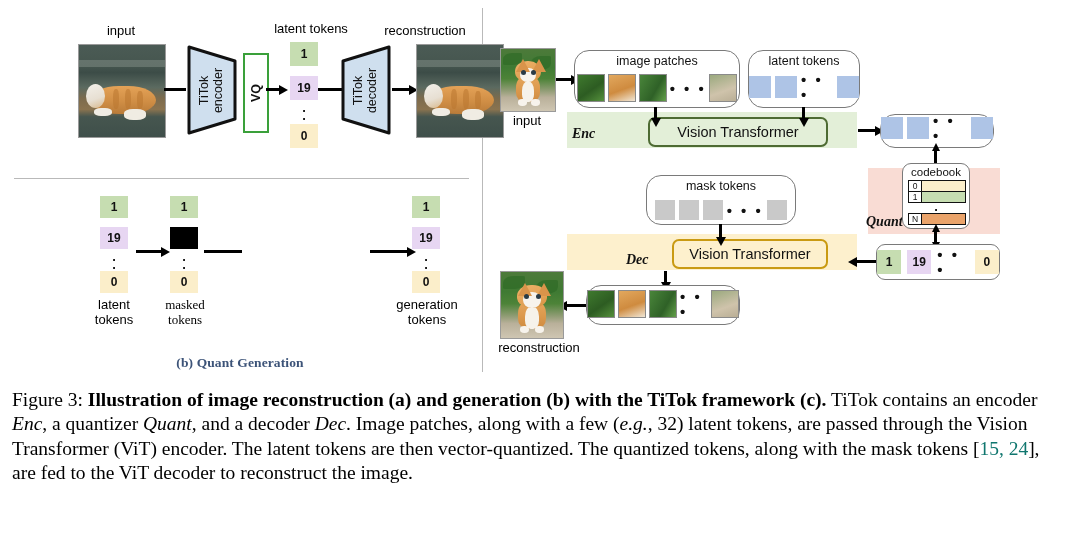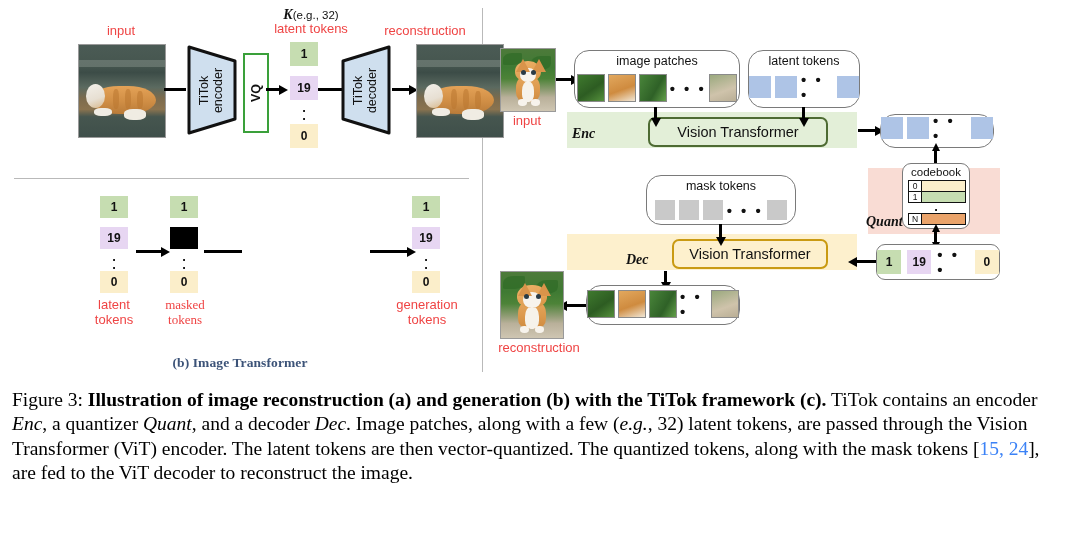--- a/index.html
+++ b/index.html
@@ -7,21 +7,21 @@
     width:1080px;height:537px;background:#ffffff;
     font-family:"Liberation Sans",sans-serif;
     color:#111;overflow:hidden;position:relative;
   }
   .fig{position:absolute;left:0;top:0;width:1080px;height:380px;}
   .vline{position:absolute;left:482px;top:8px;width:1px;height:364px;background:#b9b9b9;}
   .hline{position:absolute;left:14px;top:178px;width:455px;height:1px;background:#b9b9b9;}
 
   
   .abs{position:absolute;}
-  .lbl{font-size:13px;color:#ef4444;line-height:1.12;text-align:center;}
+  .lbl{font-size:13px;color:#000000;line-height:1.12;text-align:center;}
   .cap{font-weight:bold;font-size:13.5px;text-align:center;letter-spacing:.1px;
        font-family:"Liberation Serif",serif;}
   .arrow-h{position:absolute;height:3px;background:#000;}
   .arrow-h:after{content:"";position:absolute;right:-8px;top:-3.5px;
        border-left:9px solid #000;border-top:5px solid transparent;border-bottom:5px solid transparent;}
   .arrow-h.noHead:after{display:none;}
   .arrow-hl{position:absolute;height:3px;background:#000;}
   .arrow-hl:after{content:"";position:absolute;left:-8px;top:-3.5px;
        border-right:9px solid #000;border-top:5px solid transparent;border-bottom:5px solid transparent;}
   .arrow-v{position:absolute;width:3px;background:#000;}
@@ -122,21 +122,21 @@
     display:flex;align-items:center;justify-content:center;gap:6px;}
   .qchip{width:28px;height:24px;display:flex;align-items:center;justify-content:center;
     font-size:12px;font-weight:600;color:#111;}
 
   
   .caption{position:absolute;left:12px;top:388px;width:1056px;
     font-family:"Liberation Serif",serif;font-size:19.5px;line-height:1.255;color:#000;
     text-align:left;}
   .caption b{font-weight:bold;}
   .caption i{font-style:italic;}
-  .cref{color:#3b82f6;}
+  .cref{color:#0f766e;}
 </style>
 </head>
 <body>
 
 <div class="fig">
 
   <div class="vline"></div>
   <div class="hline"></div>
 
   <div class="abs lbl" style="left:76px;top:24px;width:90px;">input</div>
@@ -163,23 +163,20 @@
         <span><span>TiTok</span><br><span>encoder</span></span>
       </div>
   </div>
 
   <div class="vqbox" style="left:243px;top:53px;width:22px;height:76px;">
     <span>VQ</span>
   </div>
 
   <div class="arrow-h" style="left:266px;top:88px;width:14px;"></div>
 
-  <div class="abs" style="left:246px;top:5px;width:130px;text-align:center;">
-    <span style="font-family:'Liberation Serif',serif;font-weight:bold;font-style:italic;font-size:14px;">K</span><span style="font-size:11.5px;">(e.g., 32)</span>
-  </div>
   <div class="abs lbl" style="left:246px;top:22px;width:130px;">latent tokens</div>
 
   <div class="chip green" style="left:290px;top:42px;width:28px;height:24px;">1</div>
   <div class="chip purple" style="left:290px;top:76px;width:28px;height:24px;">19</div>
   <div class="abs vdots" style="left:290px;top:104px;width:28px;">.<br>.<br>.</div>
   <div class="chip yellow" style="left:290px;top:124px;width:28px;height:24px;">0</div>
 
   <div class="arrow-h noHead" style="left:318px;top:88px;width:24px;"></div>
 
   <div class="trap" style="left:340px;top:44px;width:52px;height:92px;">
@@ -235,21 +232,21 @@
 
   <div class="chip green" style="left:412px;top:196px;width:28px;height:22px;">1</div>
   <div class="chip purple" style="left:412px;top:227px;width:28px;height:22px;">19</div>
   <div class="abs vdots" style="left:412px;top:253px;width:28px;">.<br>.<br>.</div>
   <div class="chip yellow" style="left:412px;top:271px;width:28px;height:22px;">0</div>
   <div class="abs lbl" style="left:390px;top:298px;width:74px;">
     <span>generation</span><br>
     <span>tokens</span>
   </div>
 
-  <div class="abs cap" style="left:90px;top:355px;width:300px;color:#3c5378;">(b) Image Transformer</div>
+  <div class="abs cap" style="left:90px;top:355px;width:300px;color:#3c5378;">(b) Quant Generation</div>
 
   <div class="bandEnc" style="left:567px;top:112px;width:290px;height:36px;"></div>
   <div class="bandname" style="left:572px;top:126px;">Enc</div>
   <div class="vtbox enc" style="left:648px;top:117px;width:176px;height:26px;">Vision Transformer</div>
 
   <div class="bandDec" style="left:567px;top:234px;width:290px;height:36px;"></div>
   <div class="bandname" style="left:626px;top:252px;">Dec</div>
   <div class="vtbox dec" style="left:672px;top:239px;width:152px;height:26px;">Vision Transformer</div>
 
   <div class="bandQuant" style="left:868px;top:168px;width:132px;height:66px;"></div>

